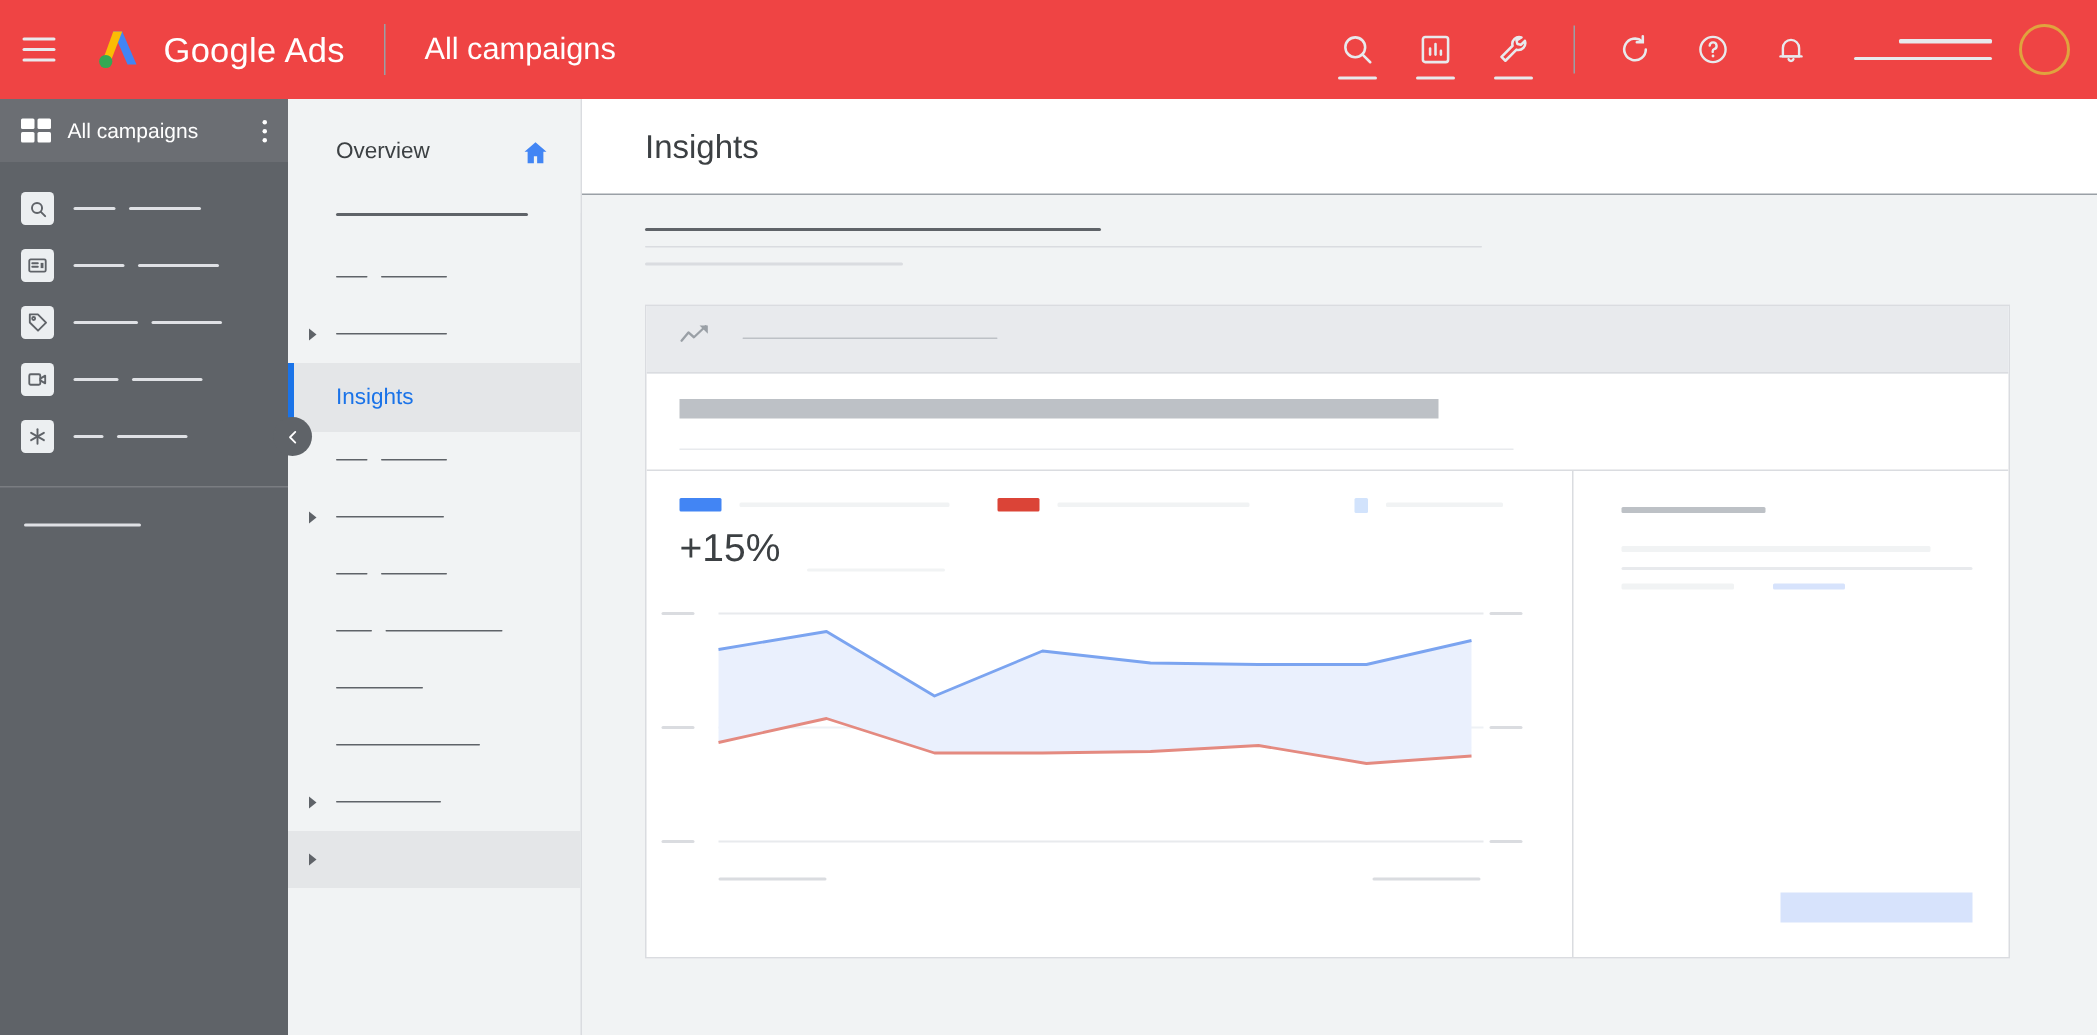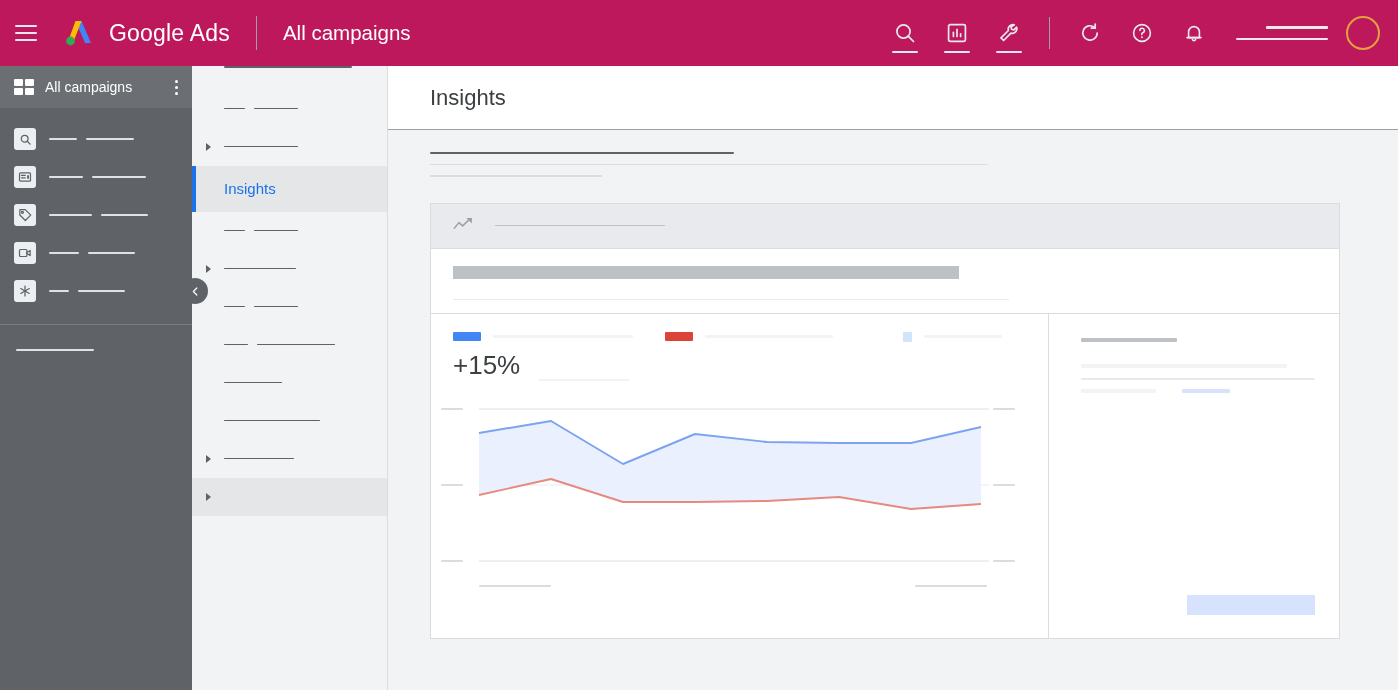--- a/index.html
+++ b/index.html
@@ -11,21 +11,21 @@
     font-family: "Liberation Sans", sans-serif;
     -webkit-font-smoothing: antialiased;
   }
 
   .app { position: relative; width: 1398px; height: 690px; }
 
   
   .topbar {
     position: absolute; left: 0; top: 0;
     width: 1398px; height: 66px;
-    background: #be185d;
+    background: #ef4444;
     display: flex; align-items: center; justify-content: space-between;
   }
   .hamburger {
     width: 22px; height: 16px;
     margin-left: 15px; margin-right: 24px;
     display: flex; flex-direction: column; justify-content: space-between;
     cursor: pointer;
   }
   .hamburger span { display: block; height: 2px; width: 100%; background: #e8eaed; border-radius: 1px; }
 
@@ -378,20 +378,28 @@
     </div>
   </div>
 
   <div class="collapse-handle">
     <svg width="13" height="13" viewBox="0 0 24 24" fill="none" stroke="#ffffff" stroke-width="2.2" stroke-linecap="round" stroke-linejoin="round">
       <polyline points="14.5,5.5 8,12 14.5,18.5"></polyline>
     </svg>
   </div>
 
   <div class="subnav">
+    <div class="subnav-top">
+      <div class="subnav-overview">Overview</div>
+      <div class="home-ico">
+        <svg width="20" height="20" viewBox="0 0 24 24" fill="#4285f4">
+          <path d="M12 3.4 3.2 11h2.5v9.2h5v-5.6h2.6v5.6h5V11h2.5z"></path>
+        </svg>
+      </div>
+    </div>
     <div class="subnav-rule"></div>
 
     <div style="height:22px"></div>
 
     <div class="sub-item">
       <div class="sub-lines">
         <div class="sub-line" style="width:21px"></div>
           <div class="sub-line" style="width:44px"></div>
       </div>
     </div>

